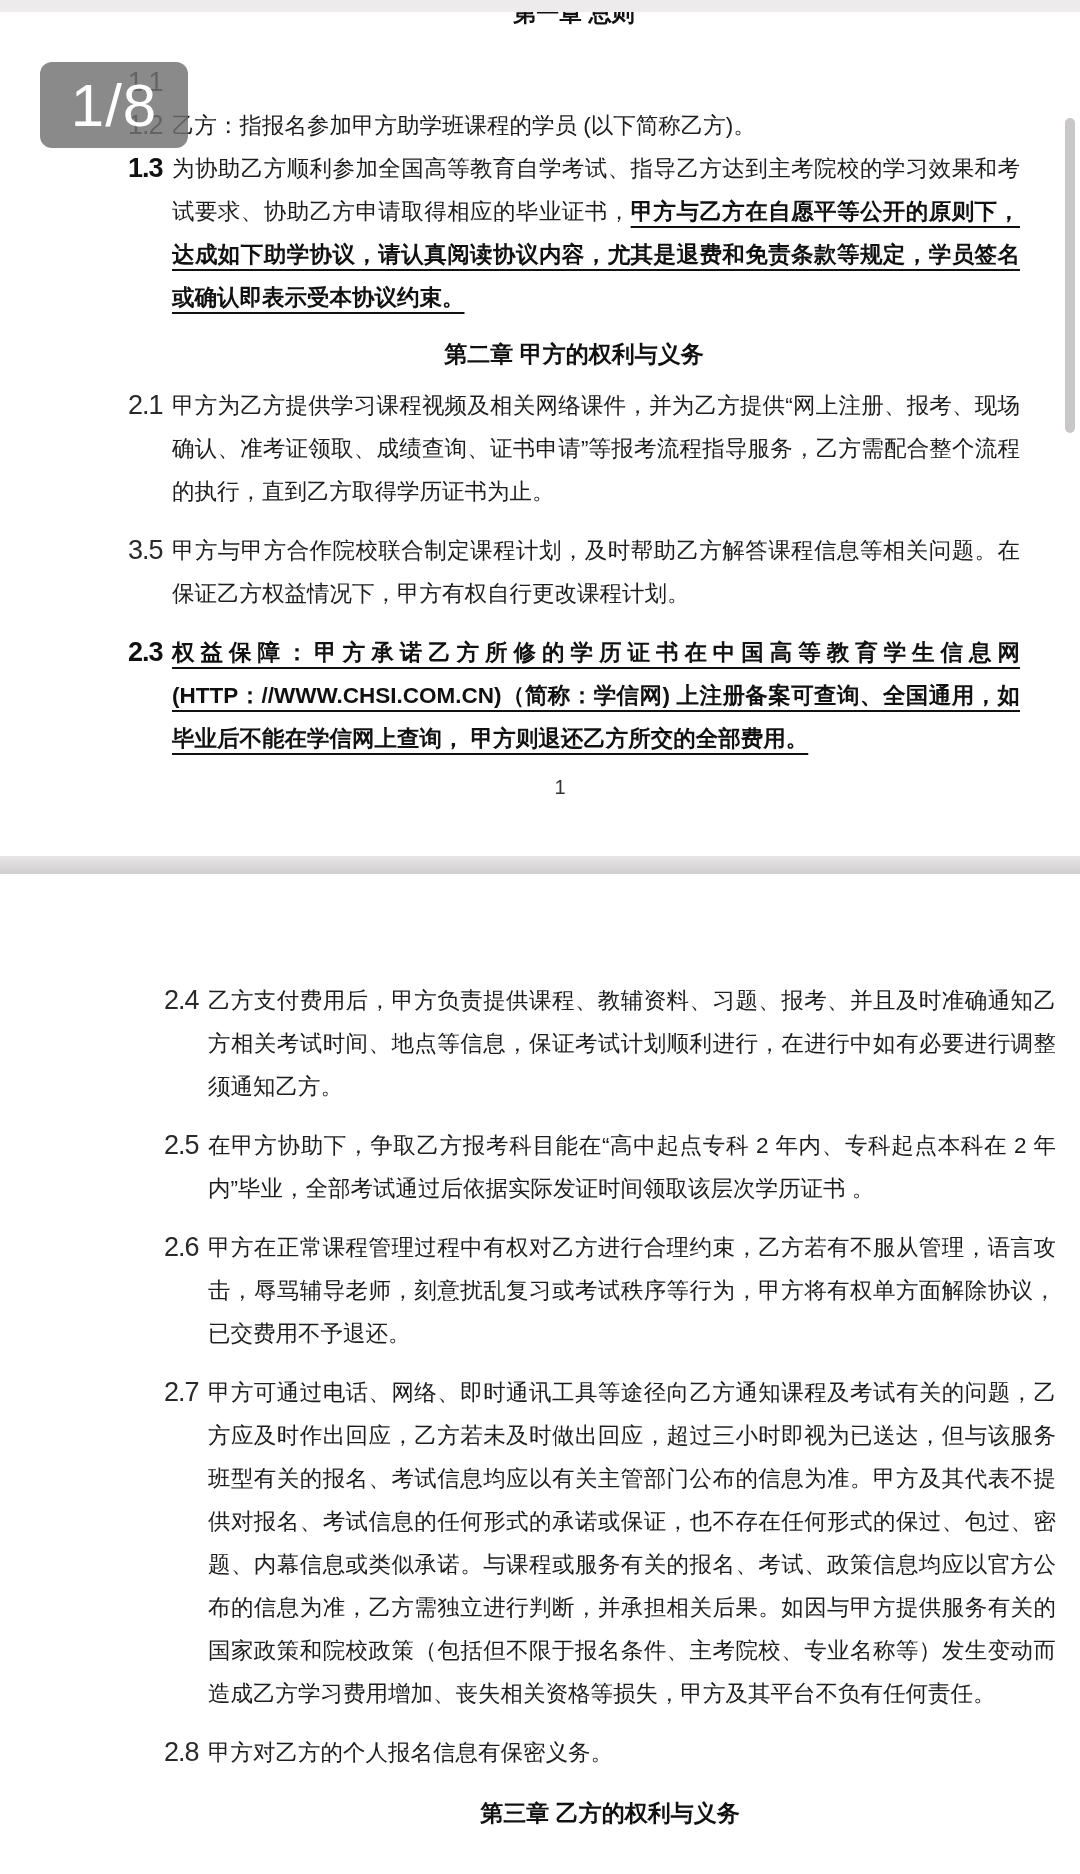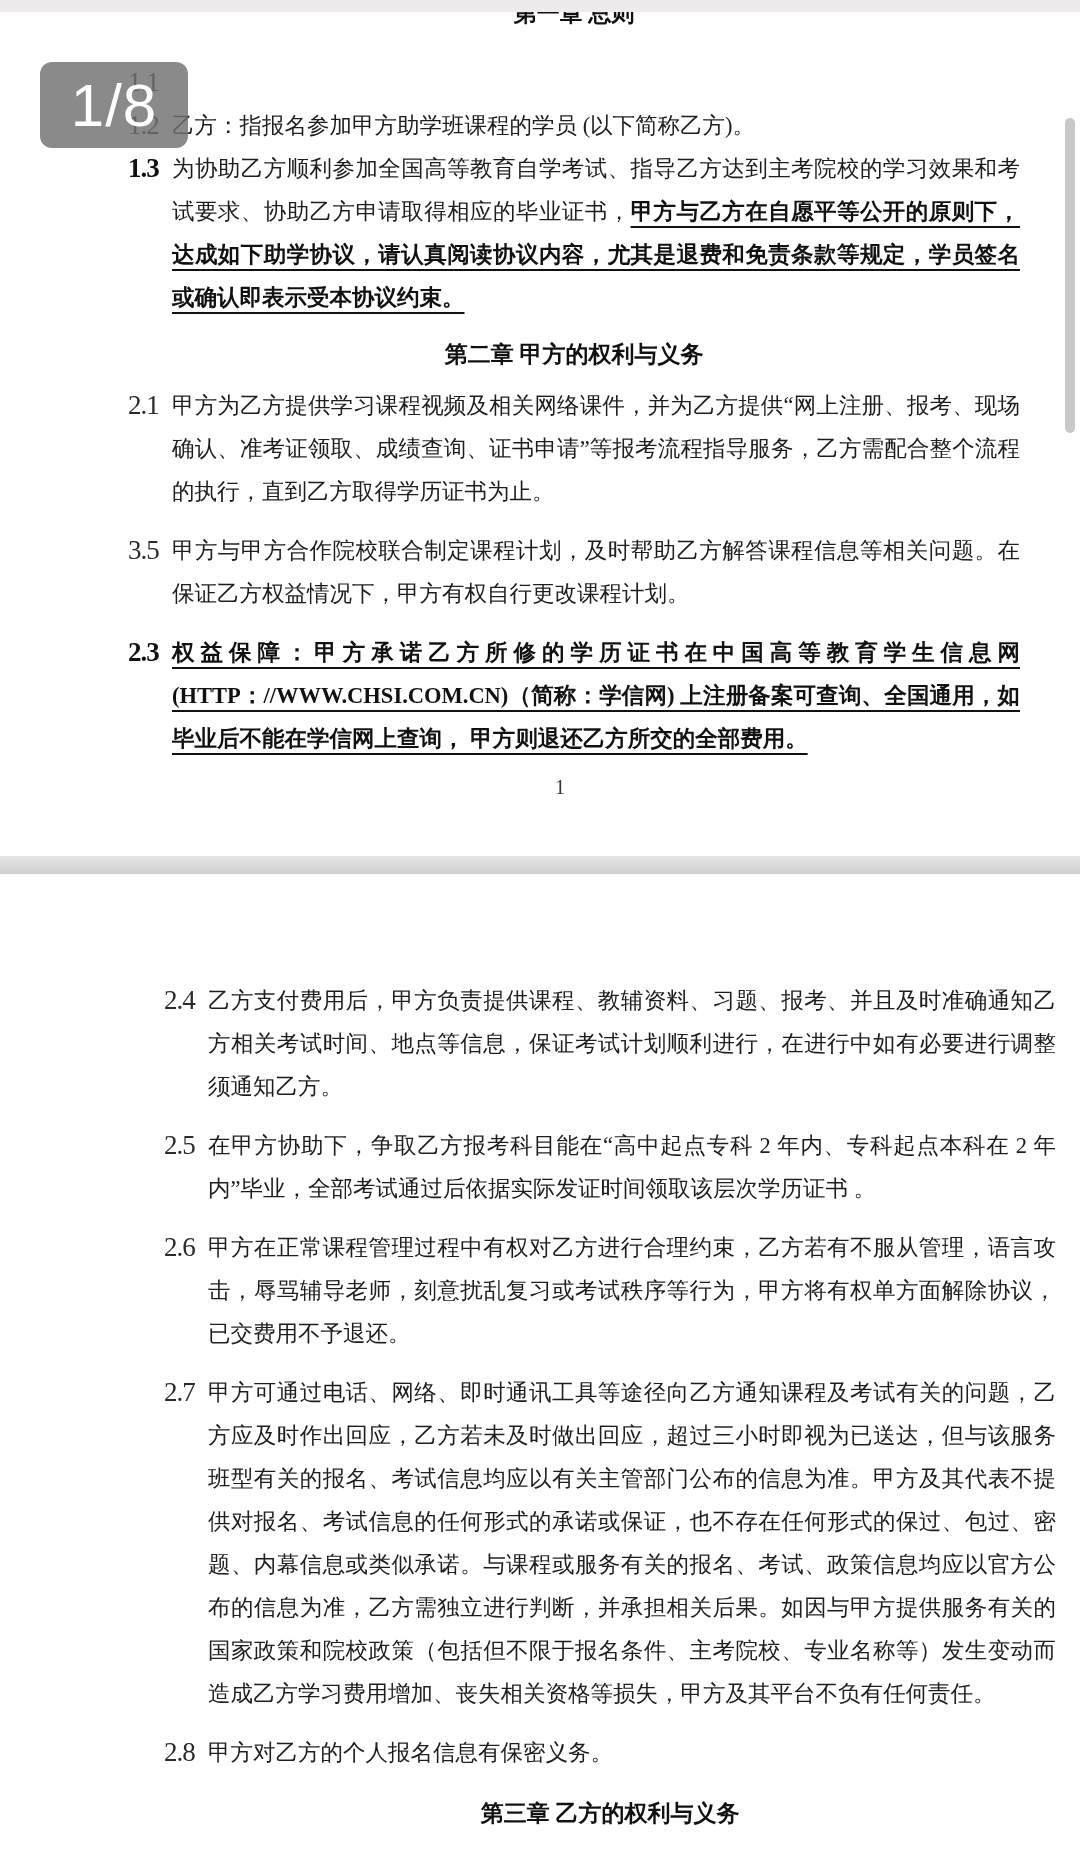--- a/index.html
+++ b/index.html
@@ -6,21 +6,21 @@
   html, body { background:#ffffff; }
   .viewport {
     position:relative; width:1080px; height:1874px; overflow:hidden;
     background:#ffffff; color:#1d1d1d;
     font-family:"Liberation Sans","DejaVu Sans",sans-serif;
   }
   .top-strip {
     position:absolute; top:0; left:0; width:100%; height:12px;
     background:#edebeb; z-index:6;
   }
-  .page { position:absolute; left:0; width:100%; background:#ffffff;font-family:Liberation Serif, serif; }
+  .page { position:absolute; left:0; width:100%; background:#ffffff; }
   .page1 { top:12px; height:844px; }
   .separator {
     position:absolute; top:856px; left:0; width:100%; height:18px;
     background:linear-gradient(#e7e5e5, #d0cece);
   }
   .page2 { top:874px; height:1000px;margin-left:36px; }
 
   .doc-heading {
     font-size:23px; font-weight:700; color:#111;
     text-align:center; line-height:43px;

